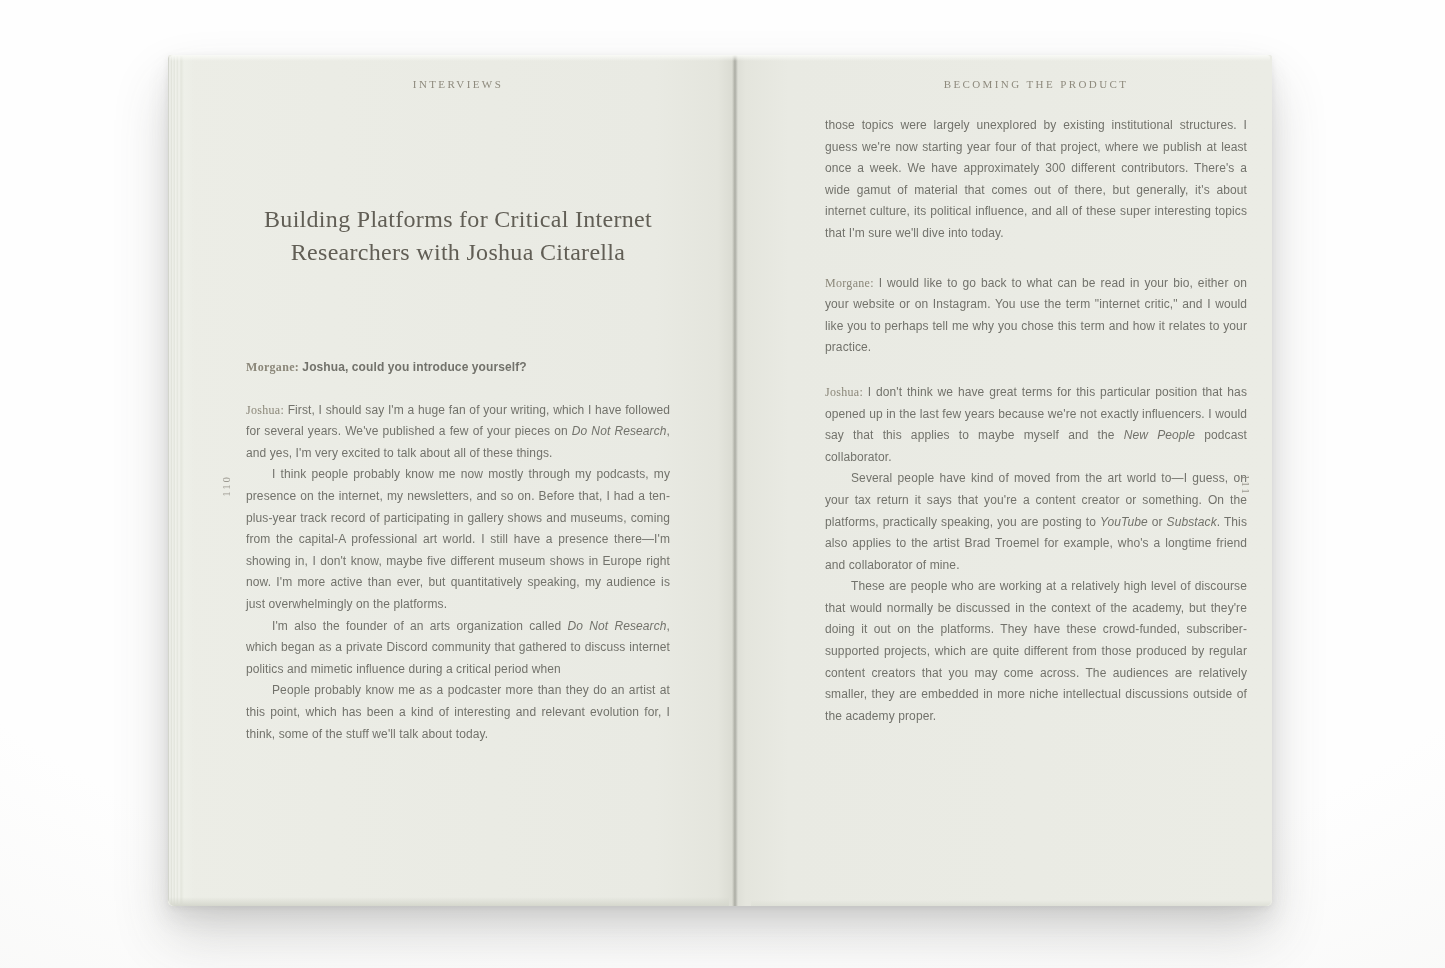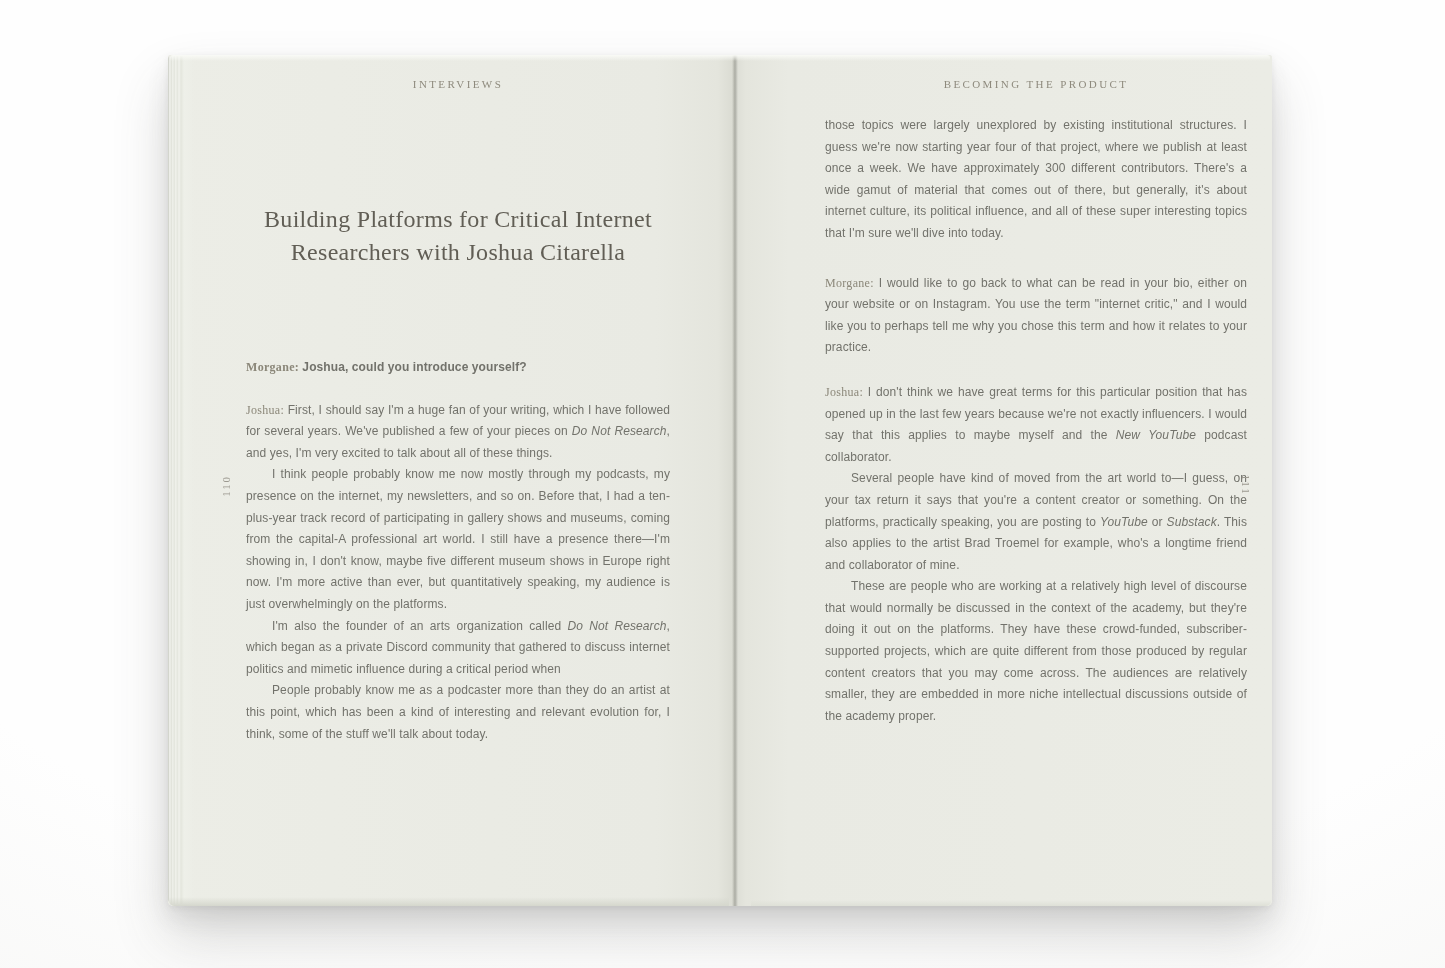--- a/index.html
+++ b/index.html
@@ -192,21 +192,21 @@
         </div>
     </div>
   </div>
 
   <div class="page page-right">
     <div class="text-col">
       <div class="running-head">BECOMING THE PRODUCT</div>
       <div>
           <p class="para continuation"><span>those topics were largely unexplored by existing institutional structures. I guess we're now starting year four of that project, where we publish at least once a week. We have approximately 300 different contributors. There's a wide gamut of material that comes out of there, but generally, it's about internet culture, its political influence, and all of these super interesting topics that I'm sure we'll dive into today.</span></p>
           <p class="para morgane"><span class="speaker">Morgane: </span><span>I would like to go back to what can be read in your bio, either on your website or on Instagram. You use the term "internet critic," and I would like you to perhaps tell me why you chose this term and how it relates to your practice.</span></p>
-          <p class="para joshua lead"><span class="speaker">Joshua: </span><span>I don't think we have great terms for this particular position that has opened up in the last few years because we're not exactly influencers. I would say that this applies to maybe myself and the </span><span class="em">New YouTube</span><span> podcast collaborator.</span></p>
+          <p class="para joshua lead"><span class="speaker">Joshua: </span><span>I don't think we have great terms for this particular position that has opened up in the last few years because we're not exactly influencers. I would say that this applies to maybe myself and the </span><span class="em">New People</span><span> podcast collaborator.</span></p>
           <p class="para joshua indent"><span>Several people have kind of moved from the art world to—I guess, on your tax return it says that you're a content creator or something. On the platforms, practically speaking, you are posting to </span><span class="em">YouTube</span><span> or </span><span class="em">Substack</span><span>. This also applies to the artist Brad Troemel for example, who's a longtime friend and collaborator of mine.</span></p>
           <p class="para joshua indent"><span>These are people who are working at a relatively high level of discourse that would normally be discussed in the context of the academy, but they're doing it out on the platforms. They have these crowd-funded, subscriber-supported projects, which are quite different from those produced by regular content creators that you may come across. The audiences are relatively smaller, they are embedded in more niche intellectual discussions outside of the academy proper.</span></p>
         </div>
     </div>
   </div>
 
   <div class="spine"></div>
   <div class="fore-edge-left"></div>
   <div class="edge-top"></div>
   <div class="edge-bottom-left"></div>

